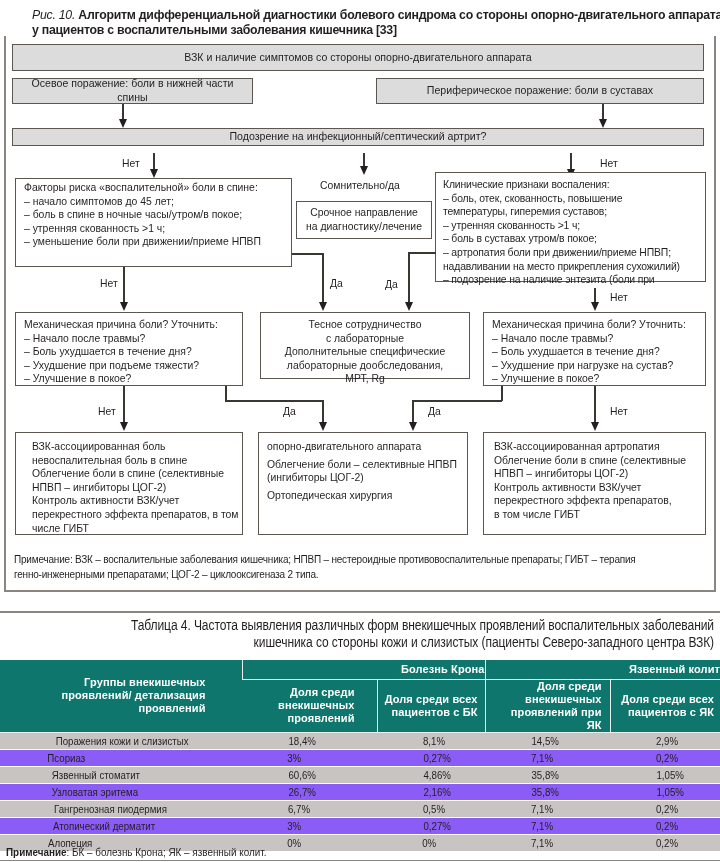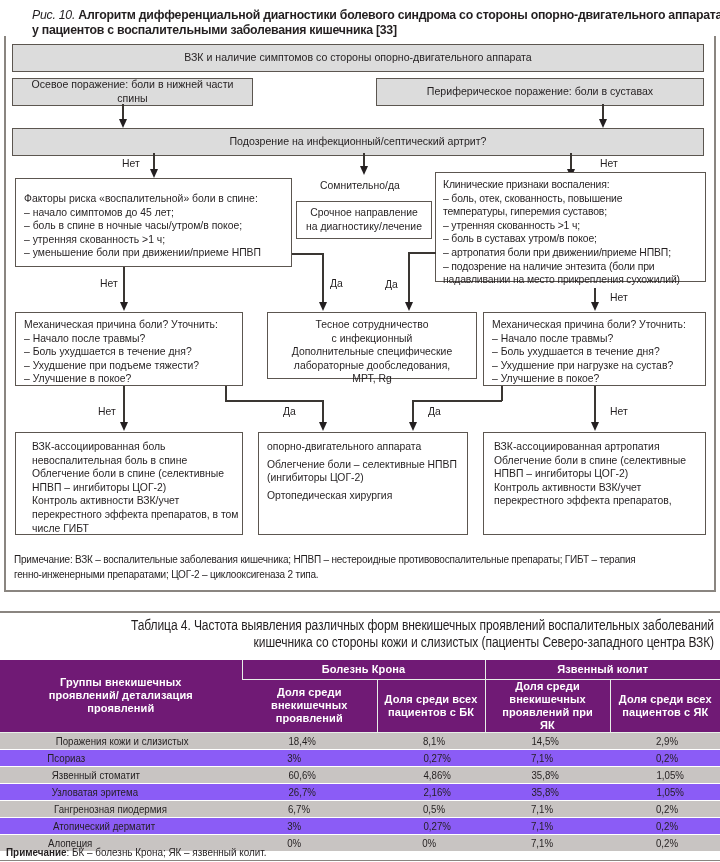--- a/index.html
+++ b/index.html
@@ -4,40 +4,40 @@
 <style>
   * { box-sizing: border-box; margin: 0; padding: 0; }
   html, body { width: 720px; height: 862px; background: #ffffff; overflow: hidden; }
   body { position: relative; font-family: "Liberation Sans", sans-serif; color: #231f20; }
 
   .fig-title { position: absolute; left: 8px; top: 8px; width: 705px; font-size: 12.3px; line-height: 15px; font-weight: bold; letter-spacing: -0.25px; margin-left: 24px; }
   .fig-title .lbl { font-style: italic; font-weight: normal; }
 
   .frame { position: absolute; left: 4px; top: 36px; width: 712px; height: 556px; border: 2px solid #8a8580; border-top: none; }
 
-  .box { position: absolute; border: 1.5px solid #5c5650; background: #ffffff; font-size: 10.4px; line-height: 13.6px; padding: 13px 8px; }
+  .box { position: absolute; border: 1.5px solid #5c5650; background: #ffffff; font-size: 10.4px; line-height: 13.6px; padding: 2px 8px; }
   .box.gray { background: #dcdcdc; text-align: center; display: flex; align-items: center; justify-content: center; font-size: 10.6px; }
   .box.center { text-align: center; }
   .box .line { display: block; white-space: nowrap; }
   .box .gap { display: block; height: 4px; }
 
   .lbl-txt { position: absolute; font-size: 10.4px; white-space: nowrap; }
 
   .vline { position: absolute; width: 1.5px; background: #3a3632; }
   .hline { position: absolute; height: 1.5px; background: #3a3632; }
   .arrow { position: absolute; width: 0; height: 0; border-left: 4px solid transparent; border-right: 4px solid transparent; border-top: 9px solid #231f20; }
 
   .note { position: absolute; left: 14px; top: 552px; width: 690px; font-size: 10px; line-height: 15px; letter-spacing: -0.2px; }
 
   .sep { position: absolute; left: 0; top: 611px; width: 720px; height: 2px; background: #8a8580; }
 
   .tbl-title { position: absolute; right: 6px; top: 617px; width: 700px; text-align: right; font-size: 14px; line-height: 16.5px; font-family: "Liberation Sans", sans-serif; transform: scaleX(0.86); transform-origin: right top; width: 815px; letter-spacing: -0.1px; }
 
   table.data { position: absolute; left: 0; top: 660px; width: 720px; border-collapse: collapse; font-size: 11px; }
-  table.data th { background: #701a75; color: #ffffff; font-weight: bold; border-left: 1px solid #e8efe8; border-bottom: 1px solid #e8efe8; text-align: center; line-height: 13px; font-size: 11px; letter-spacing: 0.1px; }
+  table.data th { background: #0f766e; color: #ffffff; font-weight: bold; border-left: 1px solid #e8efe8; border-bottom: 1px solid #e8efe8; text-align: right; line-height: 13px; font-size: 11px; letter-spacing: 0.1px; }
   table.data th:first-child { border-left: none; }
   table.data th.group { height: 19px; }
   table.data th.sub { height: 48px; padding: 0 2px; }
   table.data td { text-align: left; height: 16.5px; font-size: 11.4px; line-height: 16px; border-bottom: 1px solid #ffffff; padding-left: 44px; }
   table.data tr.odd td { background: #c8c4c2; }
   table.data tr.even td { background: #8b5cf6; }
   table.data td .cond { display: inline-block; transform: scaleX(0.85); }
   .tbl-note { position: absolute; left: 6px; top: 844px; font-size: 11.5px; line-height: 16px; }
   .tbl-note .cond { display: inline-block; transform: scaleX(0.86); transform-origin: left center; white-space: nowrap; }
   .tbl-note-line { position: absolute; left: 0; top: 860px; width: 720px; height: 1px; background: #8a8580; }
@@ -62,21 +62,21 @@
 </div>
 <div class="box gray" style="left:376px; top:78px; width:328px; height:26px;">
   <span>Периферическое поражение: боли в суставах</span>
 </div>
 
 <div class="vline" style="left:122px; top:104px; height:16px;"></div>
 <div class="arrow" style="left:119px; top:119px;"></div>
 <div class="vline" style="left:602px; top:104px; height:16px;"></div>
 <div class="arrow" style="left:599px; top:119px;"></div>
 
-<div class="box gray" style="left:12px; top:128px; width:692px; height:25px;">
+<div class="box gray" style="left:12px; top:128px; width:692px; height:18px;">
   <span>Подозрение на инфекционный/септический артрит?</span>
 </div>
 
 <div class="vline" style="left:153px; top:153px; height:17px;"></div>
 <div class="arrow" style="left:150px; top:169px;"></div>
 <span class="lbl-txt" style="left:122px; top:158px;">Нет</span>
 
 <div class="vline" style="left:363px; top:153px; height:14px;"></div>
 <div class="arrow" style="left:360px; top:166px;"></div>
 <span class="lbl-txt" style="left:320px; top:180px;">Сомнительно/да</span>
@@ -98,22 +98,22 @@
   <span class="line">на диагностику/лечение</span>
 </div>
 
 <div class="box" style="left:435px; top:172px; width:271px; height:110px; padding:5px 7px; letter-spacing:-0.15px;">
   <span class="line">Клинические признаки воспаления:</span>
   <span class="line">– боль, отек, скованность, повышение</span>
   <span class="line">температуры, гиперемия суставов;</span>
   <span class="line">– утренняя скованность &gt;1 ч;</span>
   <span class="line">– боль в суставах утром/в покое;</span>
   <span class="line">– артропатия боли при движении/приеме НПВП;</span>
+  <span class="line">надавливании на место прикрепления сухожилий)</span>
   <span class="line">– подозрение на наличие энтезита (боли при</span>
-  <span class="line">надавливании на место прикрепления сухожилий)</span>
 </div>
 
 <div class="vline" style="left:123px; top:267px; height:36px;"></div>
 <div class="arrow" style="left:120px; top:302px;"></div>
 <span class="lbl-txt" style="left:100px; top:278px;">Нет</span>
 
 <div class="hline" style="left:292px; top:253px; width:31px;"></div>
 <div class="vline" style="left:322px; top:253px; height:50px;"></div>
 <div class="arrow" style="left:319px; top:302px;"></div>
 <span class="lbl-txt" style="left:330px; top:278px;">Да</span>
@@ -128,23 +128,23 @@
 <span class="lbl-txt" style="left:610px; top:292px;">Нет</span>
 
 <div class="box" style="left:15px; top:312px; width:228px; height:74px; padding:5px 8px;">
   <span class="line">Механическая причина боли? Уточнить:</span>
   <span class="line">– Начало после травмы?</span>
   <span class="line">– Боль ухудшается в течение дня?</span>
   <span class="line">– Ухудшение при подъеме тяжести?</span>
   <span class="line">– Улучшение в покое?</span>
 </div>
 
-<div class="box center" style="left:267px; top:312px; width:210px; height:67px; padding:5px 4px;">
+<div class="box center" style="left:260px; top:312px; width:210px; height:67px; padding:5px 4px;">
   <span class="line">Тесное сотрудничество</span>
-  <span class="line">с инфекционный</span>
+  <span class="line">с лабораторные</span>
   <span class="line">Дополнительные специфические</span>
   <span class="line">лабораторные дообследования,</span>
   <span class="line">МРТ, Rg</span>
 </div>
 
 <div class="box" style="left:483px; top:312px; width:223px; height:74px; padding:5px 8px;">
   <span class="line">Механическая причина боли? Уточнить:</span>
   <span class="line">– Начало после травмы?</span>
   <span class="line">– Боль ухудшается в течение дня?</span>
   <span class="line">– Ухудшение при нагрузке на сустав?</span>
@@ -189,20 +189,21 @@
   <span class="gap"></span>
   <span class="line">Ортопедическая хирургия</span>
 </div>
 
 <div class="box" style="left:483px; top:432px; width:223px; height:103px; padding:7px 10px;">
   <span class="line">ВЗК-ассоциированная артропатия</span>
   <span class="line">Облегчение боли в спине (селективные</span>
   <span class="line">НПВП – ингибиторы ЦОГ-2)</span>
   <span class="line">Контроль активности ВЗК/учет</span>
   <span class="line">перекрестного эффекта препаратов,</span>
+  <span class="line">в том числе ГИБТ</span>
 </div>
 
 <div class="note">
   <span>Примечание: ВЗК – воспалительные заболевания кишечника; НПВП – нестероидные противовоспалительные препараты; ГИБТ – терапия</span><br>
   <span>генно-инженерными препаратами; ЦОГ-2 – циклооксигеназа 2 типа.</span>
 </div>
 
 <div class="sep"></div>
 
 <div class="tbl-title">
@@ -213,21 +214,21 @@
 <table class="data">
   <colgroup>
     <col style="width:242px">
     <col style="width:135px">
     <col style="width:108px">
     <col style="width:125px">
     <col style="width:110px">
   </colgroup>
   <thead>
     <tr>
-      <th rowspan="2" style="padding:0 27px;">Группы внекишечных проявлений/ детализация проявлений</th>
+      <th rowspan="2" style="padding:0 36px;">Группы внекишечных проявлений/ детализация проявлений</th>
       <th colspan="2" class="group">Болезнь Крона</th>
       <th colspan="2" class="group">Язвенный колит</th>
     </tr>
     <tr>
       <th class="sub" style="padding:0 22px;">Доля среди внекишечных проявлений</th>
       <th class="sub" style="padding:0 7px;">Доля среди всех пациентов с БК</th>
       <th class="sub" style="padding:0 8px;">Доля среди внекишечных проявлений при ЯК</th>
       <th class="sub" style="padding:0 6px;">Доля среди всех пациентов с ЯК</th>
     </tr>
   </thead>

